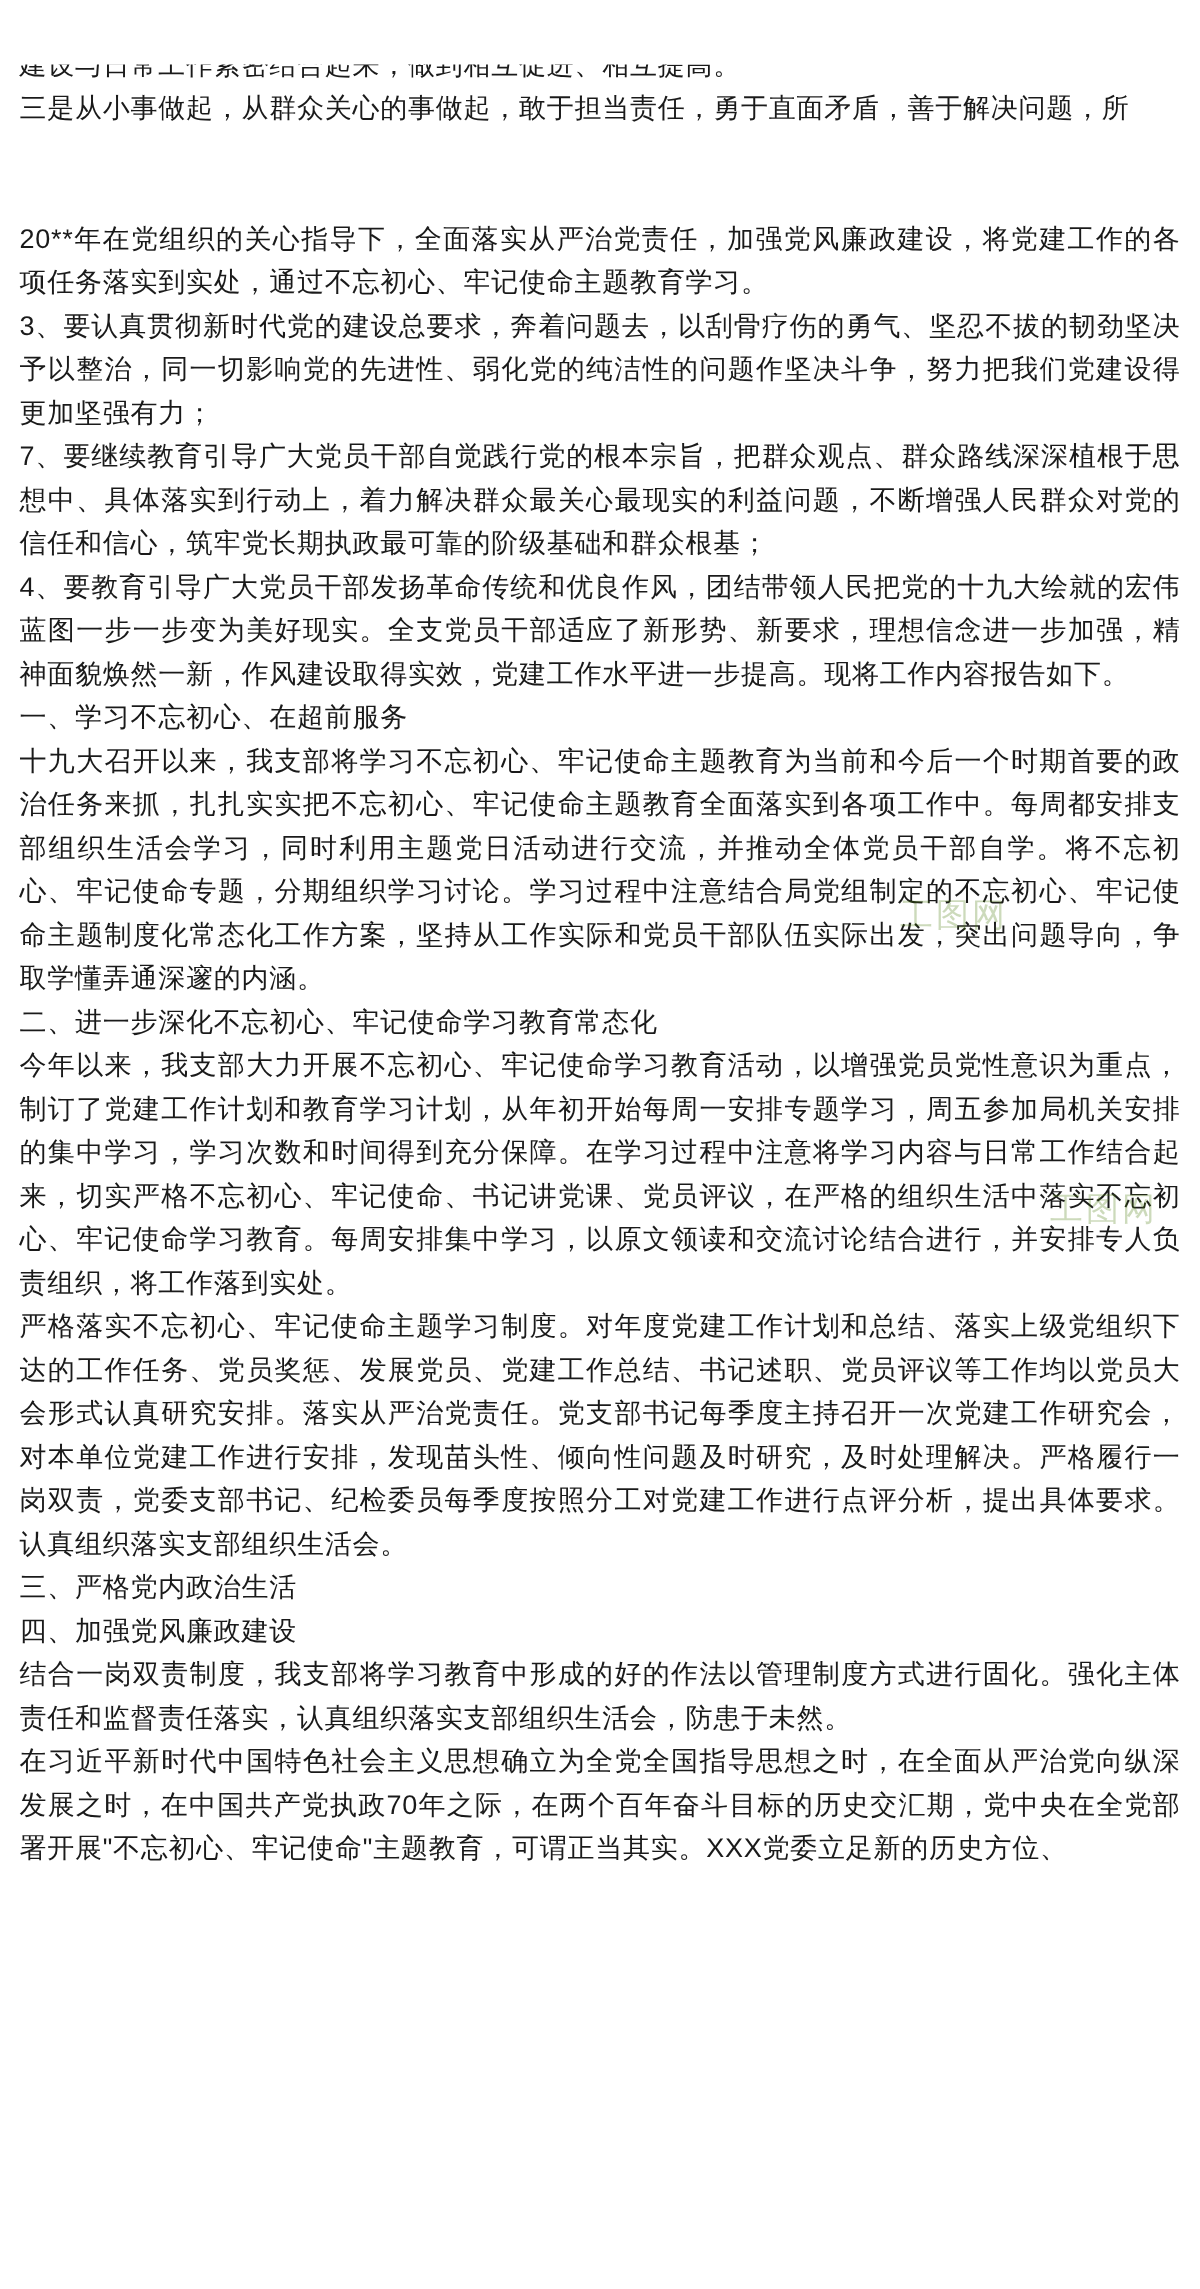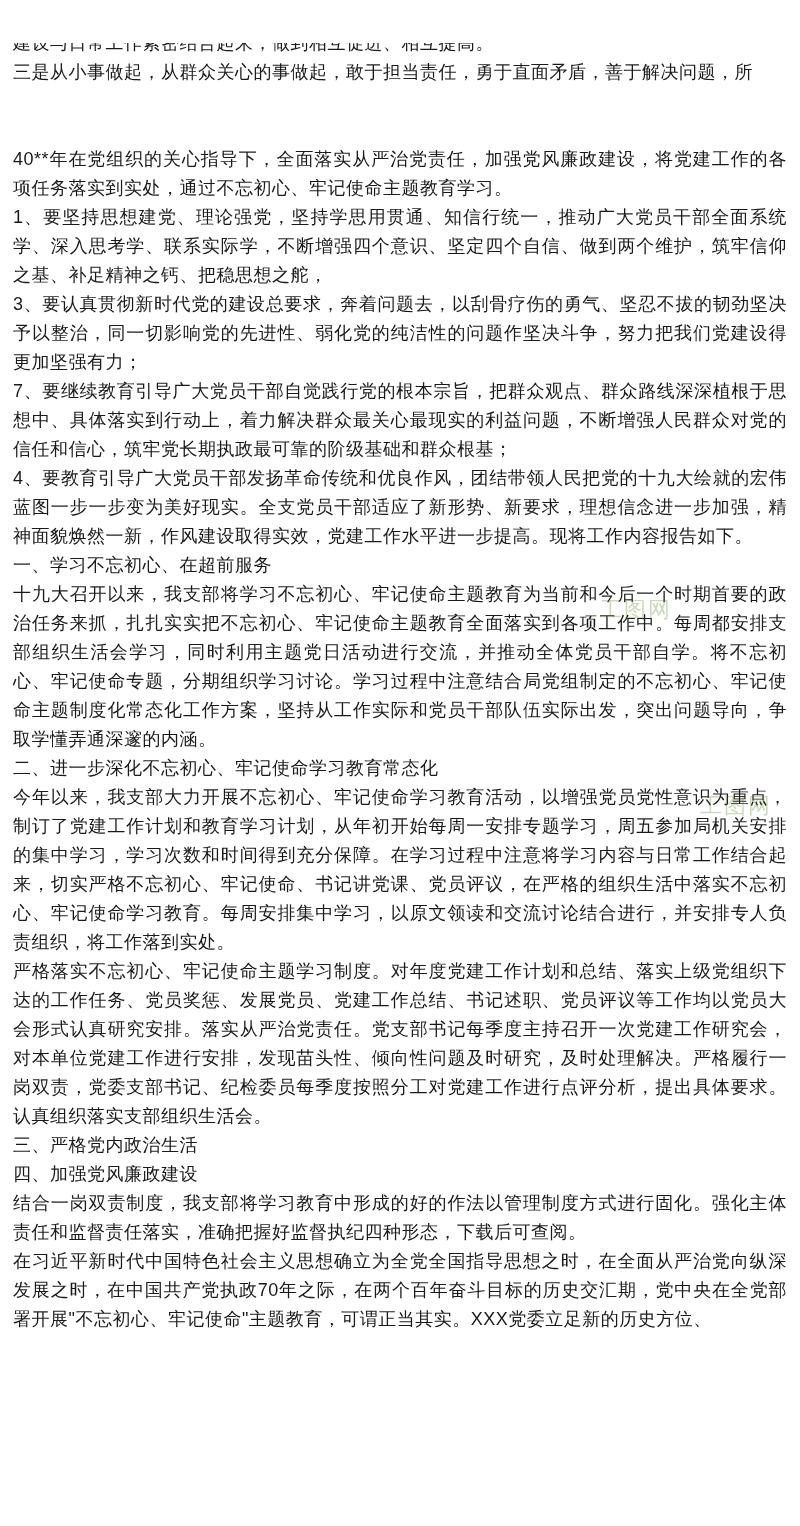--- a/index.html
+++ b/index.html
@@ -63,33 +63,32 @@
   }
 </style>
 </head>
 <body>
 
 <div class="page">
 
   <div class="doc-body">
     <p>建设与日常工作紧密结合起来，做到相互促进、相互提高。</p>
     <p class="gap-after">三是从小事做起，从群众关心的事做起，敢于担当责任，勇于直面矛盾，善于解决问题，所</p>
-    <p>40**年在党组织的关心指导下，全面落实从严治党责任，加强党风廉政建设，将党建工作的各项任务落实到实处，通过不忘初心、牢记使命主题教育学习。</p>
-    <p>1、要坚持思想建党、理论强党，坚持学思用贯通、知信行统一，推动广大党员干部全面系统学、深入思考学、联系实际学，不断增强四个意识、坚定四个自信、做到两个维护，筑牢信仰之基、补足精神之钙、把稳思想之舵，</p>
+    <p>20**年在党组织的关心指导下，全面落实从严治党责任，加强党风廉政建设，将党建工作的各项任务落实到实处，通过不忘初心、牢记使命主题教育学习。</p>
     <p>3、要认真贯彻新时代党的建设总要求，奔着问题去，以刮骨疗伤的勇气、坚忍不拔的韧劲坚决予以整治，同一切影响党的先进性、弱化党的纯洁性的问题作坚决斗争，努力把我们党建设得更加坚强有力；</p>
     <p>7、要继续教育引导广大党员干部自觉践行党的根本宗旨，把群众观点、群众路线深深植根于思想中、具体落实到行动上，着力解决群众最关心最现实的利益问题，不断增强人民群众对党的信任和信心，筑牢党长期执政最可靠的阶级基础和群众根基；</p>
     <p>4、要教育引导广大党员干部发扬革命传统和优良作风，团结带领人民把党的十九大绘就的宏伟蓝图一步一步变为美好现实。全支党员干部适应了新形势、新要求，理想信念进一步加强，精神面貌焕然一新，作风建设取得实效，党建工作水平进一步提高。现将工作内容报告如下。</p>
     <p>一、学习不忘初心、在超前服务</p>
     <p>十九大召开以来，我支部将学习不忘初心、牢记使命主题教育为当前和今后一个时期首要的政治任务来抓，扎扎实实把不忘初心、牢记使命主题教育全面落实到各项工作中。每周都安排支部组织生活会学习，同时利用主题党日活动进行交流，并推动全体党员干部自学。将不忘初心、牢记使命专题，分期组织学习讨论。学习过程中注意结合局党组制定的不忘初心、牢记使命主题制度化常态化工作方案，坚持从工作实际和党员干部队伍实际出发，突出问题导向，争取学懂弄通深邃的内涵。</p>
     <p>二、进一步深化不忘初心、牢记使命学习教育常态化</p>
     <p>今年以来，我支部大力开展不忘初心、牢记使命学习教育活动，以增强党员党性意识为重点，制订了党建工作计划和教育学习计划，从年初开始每周一安排专题学习，周五参加局机关安排的集中学习，学习次数和时间得到充分保障。在学习过程中注意将学习内容与日常工作结合起来，切实严格不忘初心、牢记使命、书记讲党课、党员评议，在严格的组织生活中落实不忘初心、牢记使命学习教育。每周安排集中学习，以原文领读和交流讨论结合进行，并安排专人负责组织，将工作落到实处。</p>
     <p>严格落实不忘初心、牢记使命主题学习制度。对年度党建工作计划和总结、落实上级党组织下达的工作任务、党员奖惩、发展党员、党建工作总结、书记述职、党员评议等工作均以党员大会形式认真研究安排。落实从严治党责任。党支部书记每季度主持召开一次党建工作研究会，对本单位党建工作进行安排，发现苗头性、倾向性问题及时研究，及时处理解决。严格履行一岗双责，党委支部书记、纪检委员每季度按照分工对党建工作进行点评分析，提出具体要求。认真组织落实支部组织生活会。</p>
     <p>三、严格党内政治生活</p>
     <p>四、加强党风廉政建设</p>
-    <p>结合一岗双责制度，我支部将学习教育中形成的好的作法以管理制度方式进行固化。强化主体责任和监督责任落实，准确把握好监督执纪四种形态，下载后可查阅。</p>
+    <p>结合一岗双责制度，我支部将学习教育中形成的好的作法以管理制度方式进行固化。强化主体责任和监督责任落实，认真组织落实支部组织生活会，防患于未然。</p>
     <p>在习近平新时代中国特色社会主义思想确立为全党全国指导思想之时，在全面从严治党向纵深发展之时，在中国共产党执政70年之际，在两个百年奋斗目标的历史交汇期，党中央在全党部署开展"不忘初心、牢记使命"主题教育，可谓正当其实。XXX党委立足新的历史方位、</p>
   </div>
 
   <div class="watermark wm-1">工图网</div>
   <div class="watermark wm-2">工图网</div>
 
   <div class="footer-note">
     <span>剩余3页</span><span class="spacer"></span><span>下载后可查阅</span>
   </div>
 

